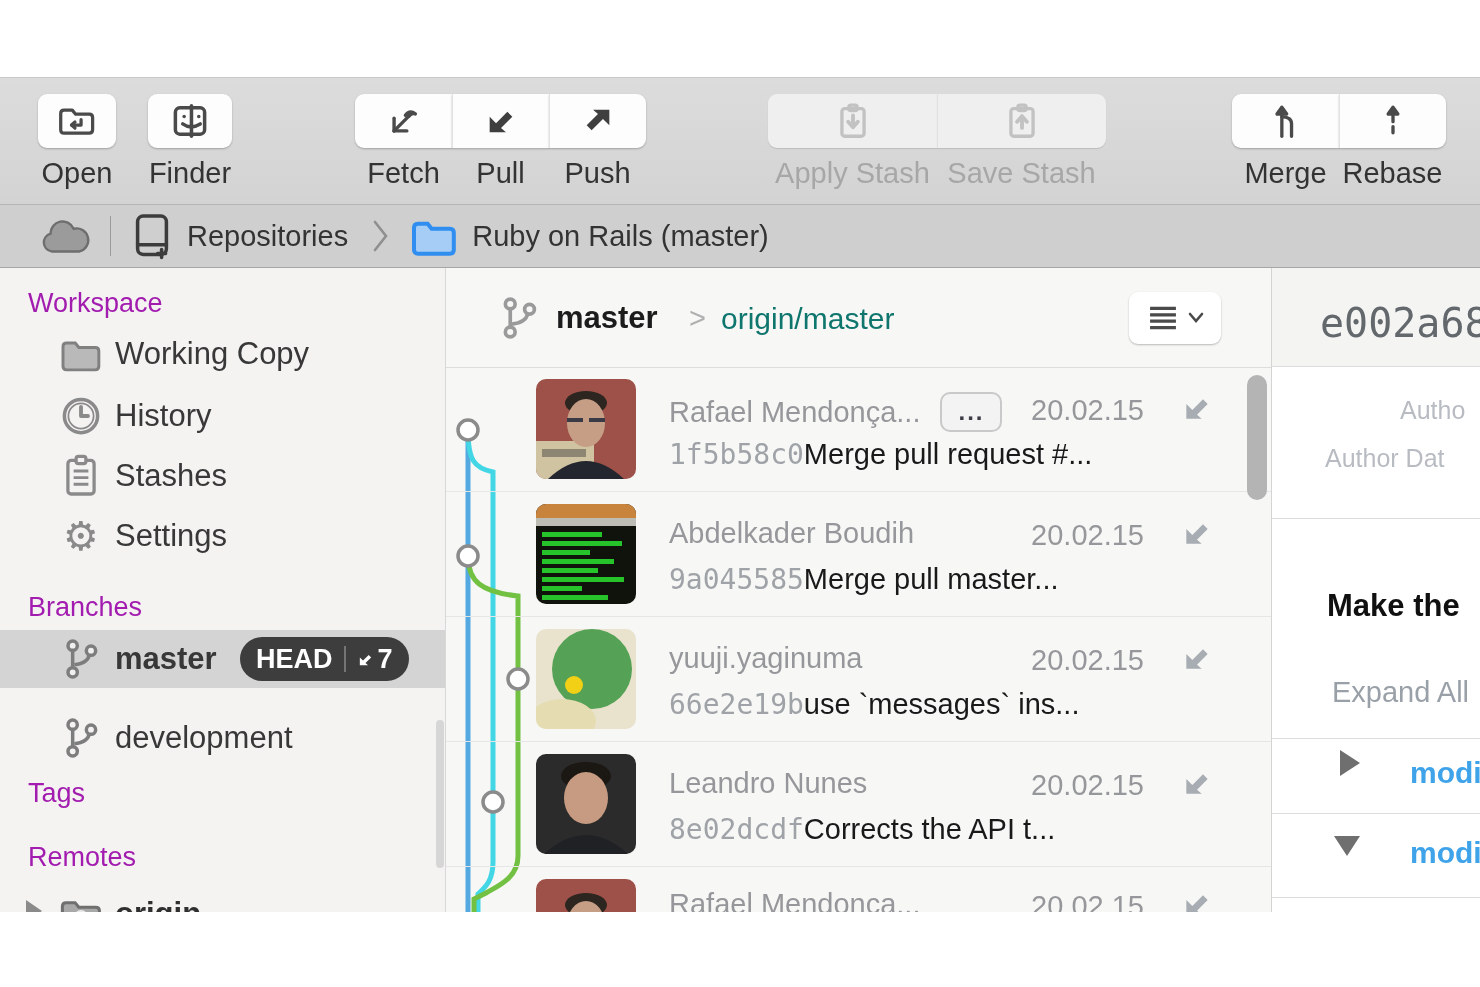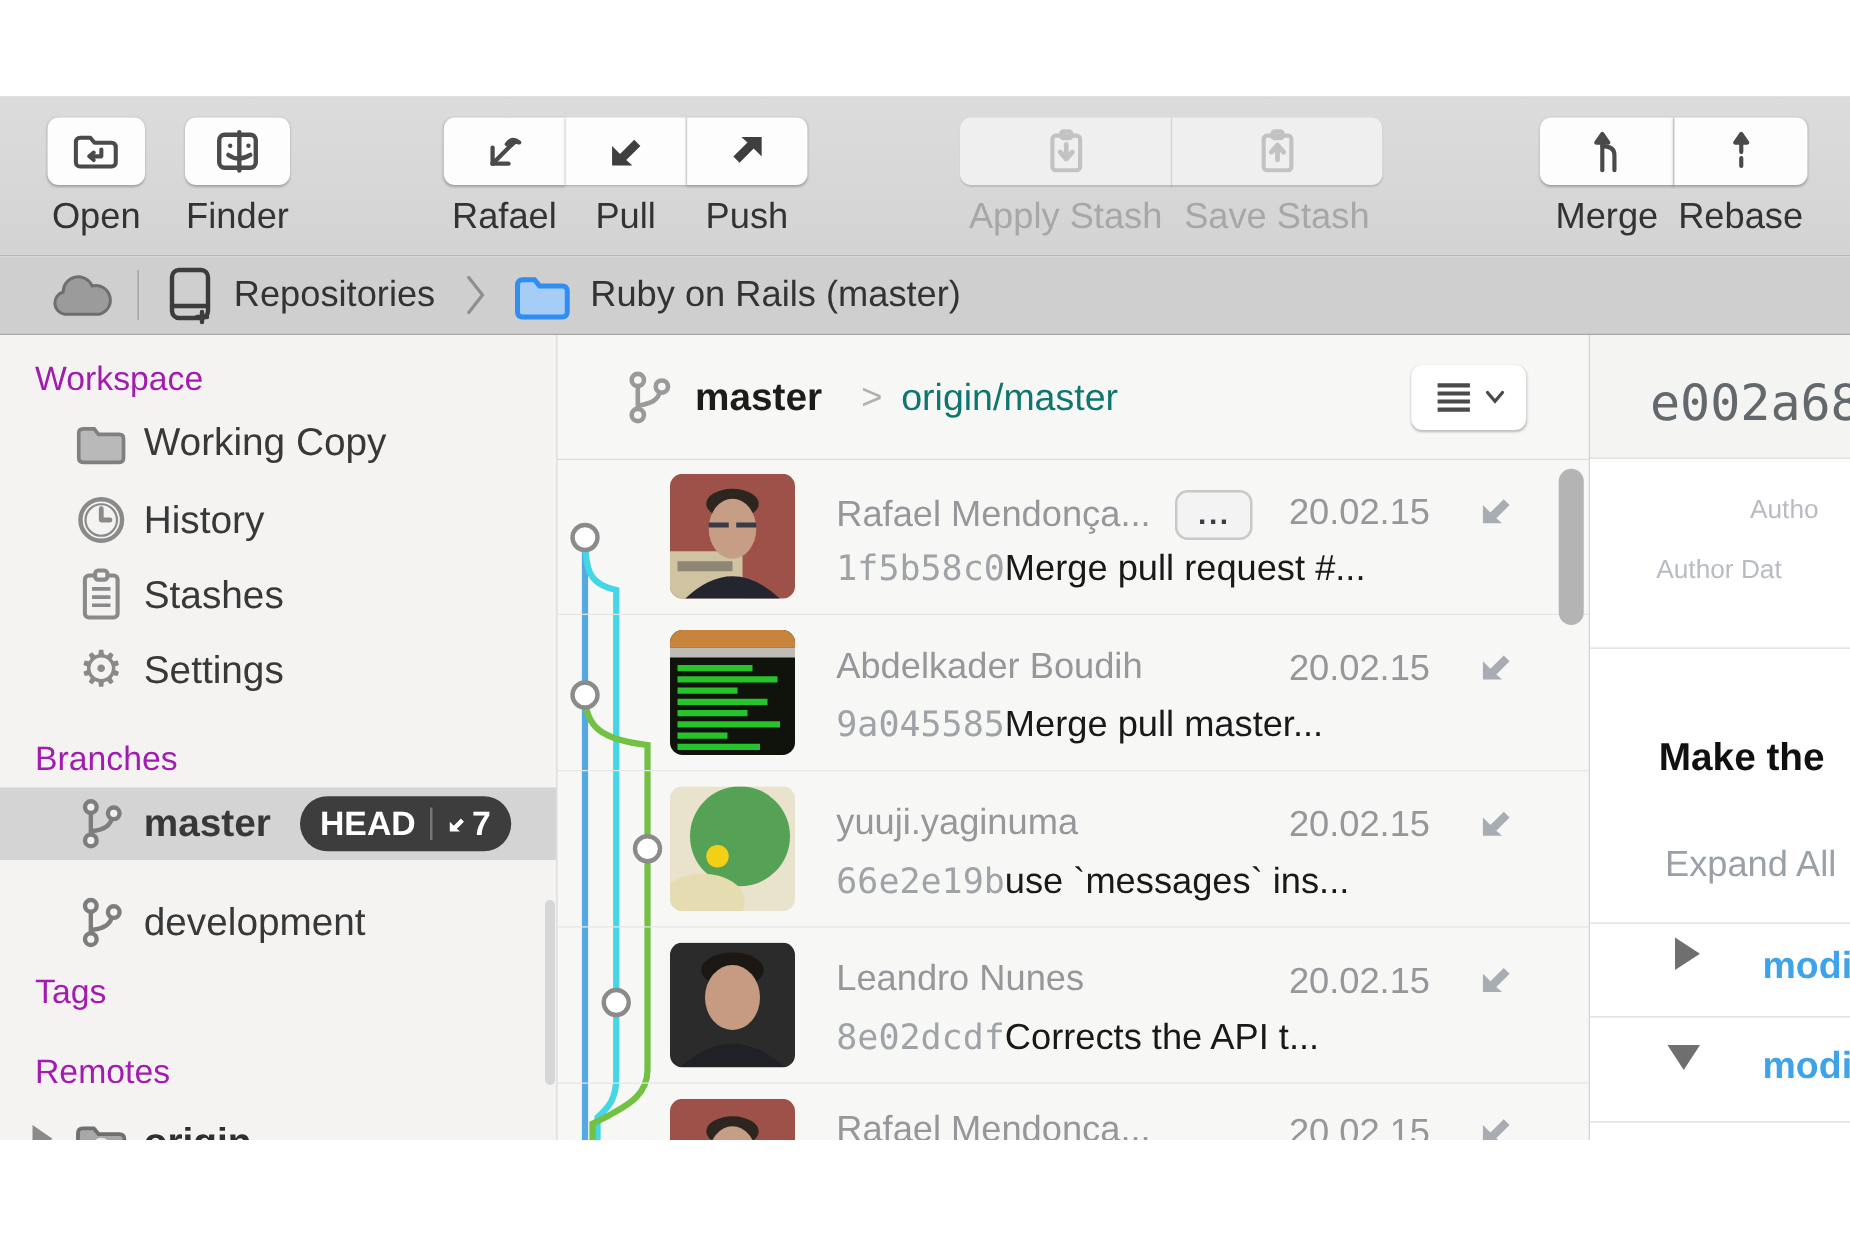--- a/index.html
+++ b/index.html
@@ -83,21 +83,21 @@
   .graph { position:absolute; left:0; top:0; }
   .cl-scroll { position:absolute; left:801px; top:107px; width:20px; height:125px;
                background:#b4b4b4; border-radius:10px; }
 
   
   .detail { position:absolute; left:1272px; top:0; width:208px; height:644px; background:#fff; overflow:hidden; }
   .dt-hash-sec { position:absolute; left:0; top:0; width:100%; height:99px; background:#f4f4f3;
                  border-bottom:1px solid #dcdcdc; }
   .dt-hash { position:absolute; left:48px; top:32px; font-family:"DejaVu Sans Mono",monospace;
              font-size:40px; color:#63686d; white-space:nowrap; }
-  .dt-label { position:absolute; font-size:21px; color:#b8bcc2; white-space:nowrap; }
+  .dt-label { position:absolute; font-size:25px; color:#b8bcc2; white-space:nowrap; }
   .dt-div { position:absolute; left:0; width:100%; height:1px; background:#dcdcdc; }
   .dt-subject { position:absolute; left:55px; top:320px; font-size:31px; font-weight:600; color:#101010;
                 white-space:nowrap; }
   .dt-expand { position:absolute; left:60px; top:408px; font-size:29px; color:#9aa0a8; white-space:nowrap; }
   .file-tri-r { position:absolute; width:0; height:0; border-top:13px solid transparent;
                 border-bottom:13px solid transparent; border-left:20px solid #6f6f6f; }
   .file-tri-d { position:absolute; width:0; height:0; border-left:13px solid transparent;
                 border-right:13px solid transparent; border-top:20px solid #6f6f6f; }
   .file-link { position:absolute; left:138px; font-size:30px; font-weight:600; color:#3fa3e9;
                white-space:nowrap; }
@@ -136,21 +136,21 @@
 
     <div class="tb-item seg-first" style="left:355px;width:97px;">
       <div class="tb-box">
         <svg width="36" height="34" viewBox="0 0 24 24" class="icon-dark">
           <path d="M5 19 V10"></path>
               <path d="M5 19 H14"></path>
               <path d="M5 19 L17 7"></path>
           <path d="M13 8 q3 -4 7 -1 q-3 -1 -4.5 1.5"></path>
         </svg>
       </div>
-      <span class="tb-label">Rafael</span>
+      <span class="tb-label">Fetch</span>
     </div>
 
     <div class="tb-item seg-mid" style="left:452px;width:97px;">
       <div class="tb-box">
         <svg width="36" height="34" viewBox="0 0 24 24">
           <path fill="#3f3f3f" d="M4 20 L4 9 L8.5 13.5 L16.5 5.5 L20 9 L12 17 L15.5 20 Z"></path>
         </svg>
       </div>
       <span class="tb-label">Pull</span>
     </div>

